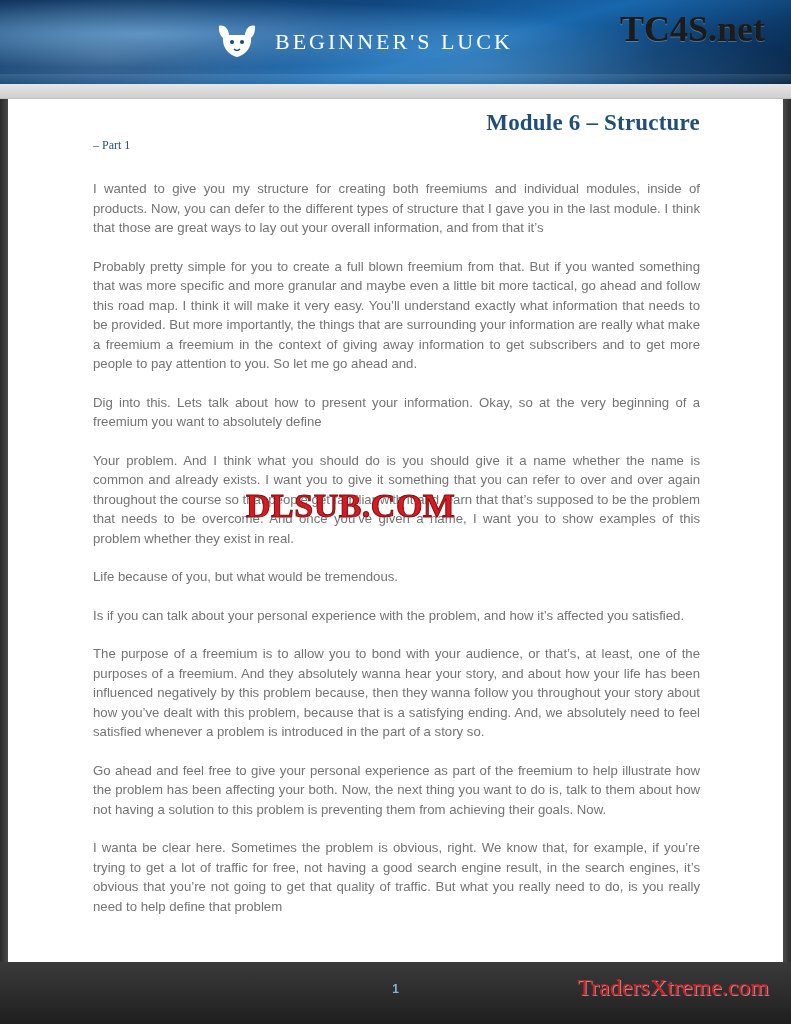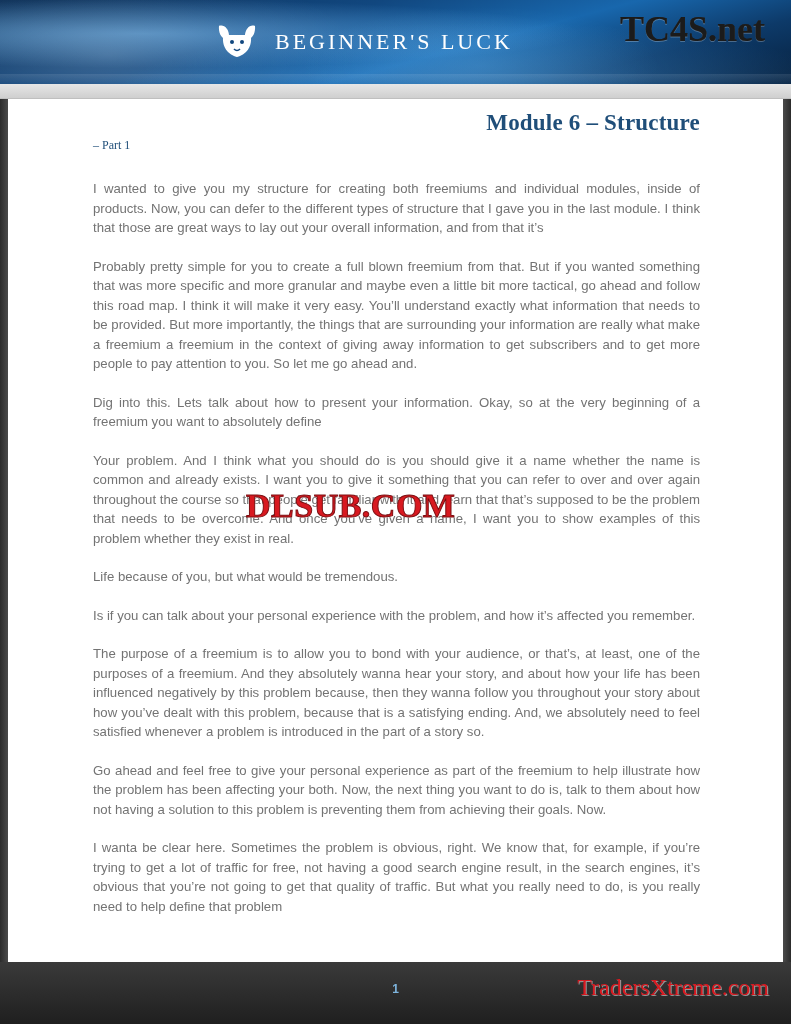--- a/index.html
+++ b/index.html
@@ -244,21 +244,21 @@
 
   <div class="content">
     <h1 class="doc-title">Module 6 – Structure</h1>
     <div class="doc-subtitle">– Part 1</div>
 
     <p class="para">I wanted to give you my structure for creating both freemiums and individual modules, inside of products. Now, you can defer to the different types of structure that I gave you in the last module. I think that those are great ways to lay out your overall information, and from that it’s</p>
     <p class="para">Probably pretty simple for you to create a full blown freemium from that. But if you wanted something that was more specific and more granular and maybe even a little bit more tactical, go ahead and follow this road map. I think it will make it very easy. You’ll understand exactly what information that needs to be provided. But more importantly, the things that are surrounding your information are really what make a freemium a freemium in the context of giving away information to get subscribers and to get more people to pay attention to you. So let me go ahead and.</p>
     <p class="para">Dig into this. Lets talk about how to present your information. Okay, so at the very beginning of a freemium you want to absolutely define</p>
     <p class="para">Your problem. And I think what you should do is you should give it a name whether the name is common and already exists. I want you to give it something that you can refer to over and over again throughout the course so that people get familiar with it and learn that that’s supposed to be the problem that needs to be overcome. And once you’ve given a name, I want you to show examples of this problem whether they exist in real.</p>
     <p class="para">Life because of you, but what would be tremendous.</p>
-    <p class="para">Is if you can talk about your personal experience with the problem, and how it’s affected you remember.</p>
+    <p class="para">Is if you can talk about your personal experience with the problem, and how it’s affected you satisfied.</p>
     <p class="para">The purpose of a freemium is to allow you to bond with your audience, or that’s, at least, one of the purposes of a freemium. And they absolutely wanna hear your story, and about how your life has been influenced negatively by this problem because, then they wanna follow you throughout your story about how you’ve dealt with this problem, because that is a satisfying ending. And, we absolutely need to feel satisfied whenever a problem is introduced in the part of a story so.</p>
     <p class="para">Go ahead and feel free to give your personal experience as part of the freemium to help illustrate how the problem has been affecting your both. Now, the next thing you want to do is, talk to them about how not having a solution to this problem is preventing them from achieving their goals. Now.</p>
     <p class="para">I wanta be clear here. Sometimes the problem is obvious, right. We know that, for example, if you’re trying to get a lot of traffic for free, not having a good search engine result, in the search engines, it’s obvious that you’re not going to get that quality of traffic. But what you really need to do, is you really need to help define that problem</p>
   </div>
 
   <div class="watermark">DLSUB.COM</div>
 
   <div class="footer">
     <div class="footer-inner">
       <div class="page-number">1</div>

